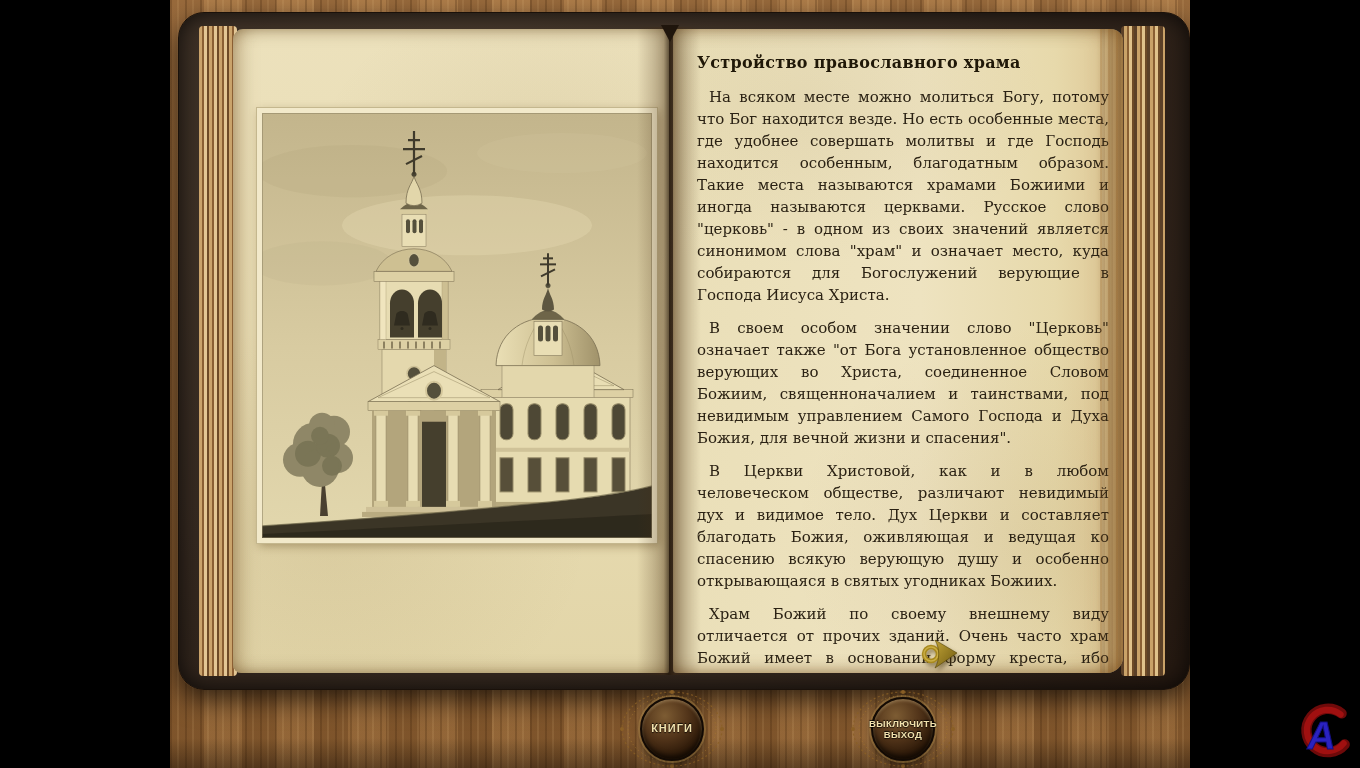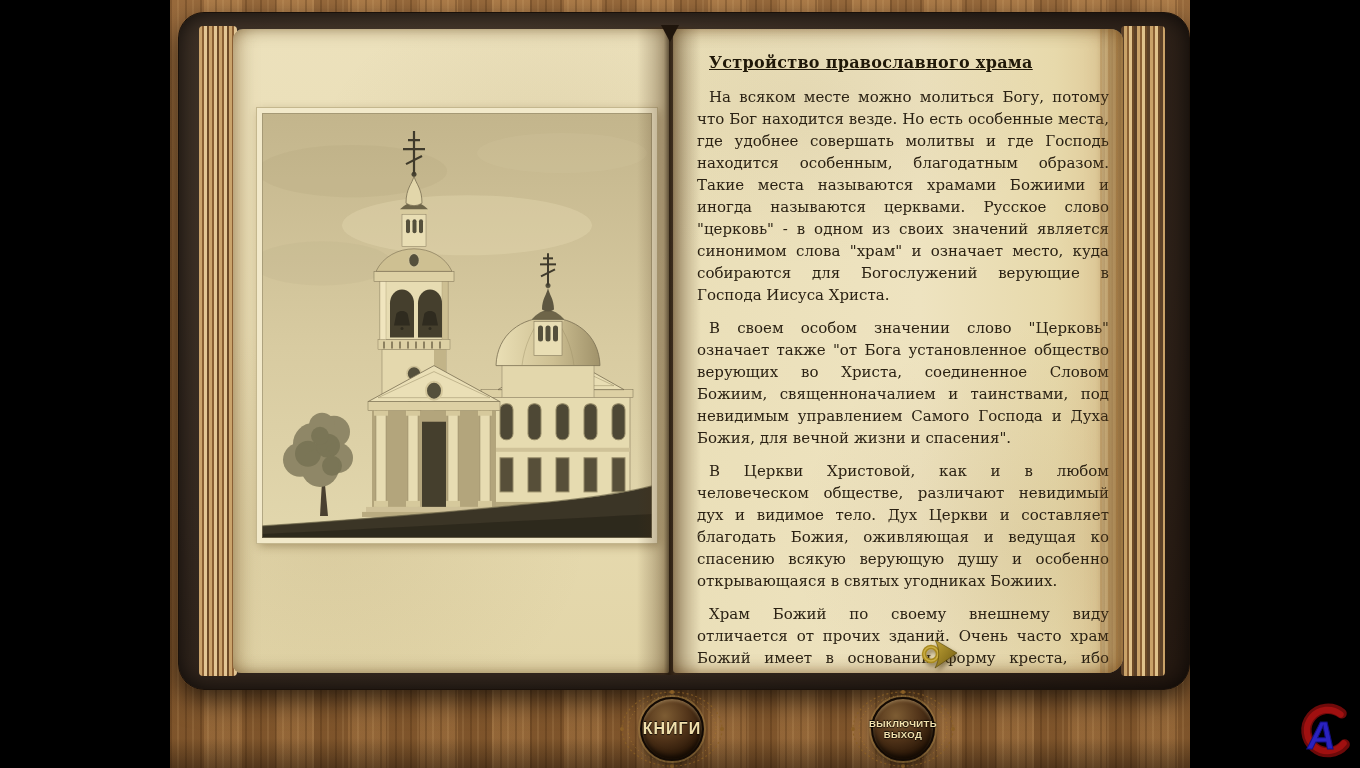--- a/index.html
+++ b/index.html
@@ -63,39 +63,39 @@
 
   
   .figure { position:absolute; left:24px; top:79px; width:400px; height:435px; box-sizing:border-box;
     padding:5px; background:#f2e9ca;
     box-shadow: 0 0 0 1px #c4b78e, 2px 3px 9px rgba(90,60,20,.4); }
   .figure svg { display:block; width:100%; height:100%; }
 
   
   .content { position:relative; box-sizing:border-box; width:100%; height:100%;
     padding:24px 14px 0 24px; color:#2b2214; }
-  .heading { font-size:16px; font-weight:bold; letter-spacing:.3px; margin:0 0 14px 12px; color:#201808;text-decoration:underline; }
+  .heading { font-size:16px; font-weight:bold; letter-spacing:.3px; margin:0 0 14px 0; color:#201808; }
   .content p { margin:0 0 11px 0; font-size:15px; line-height:22px; text-align:justify; text-indent:12px; }
 
   .next-arrow { position:absolute; left:246px; top:608px; width:40px; height:34px; cursor:pointer;
     filter:drop-shadow(2px 3px 2px rgba(60,40,0,.5)); z-index:5; }
 
   
   .btn-wrap { position:absolute; top:690px; width:110px; height:78px; }
   .btn-wrap .ornament { position:absolute; left:0; top:0; width:110px; height:78px; }
   .game-btn { position:absolute; left:23px; top:7px; width:64px; height:64px; border-radius:50%;
     box-sizing:border-box; border:2px solid #120a04; cursor:pointer;
     background:radial-gradient(circle at 38% 28%, #7d5c33 0%, #53351a 40%, #2b1808 72%, #190c03 100%);
     box-shadow: 0 0 0 2px rgba(190,150,80,.4), inset 0 2px 3px rgba(255,230,170,.3),
                 inset 0 -3px 5px rgba(0,0,0,.6), 0 3px 7px rgba(0,0,0,.6);
     display:flex; align-items:center; justify-content:center; }
   .btn-label { font-family:"Liberation Sans", sans-serif; font-weight:bold; font-size:9.5px;
     line-height:1.2; letter-spacing:.4px; color:#f0e0ac; text-align:center; white-space:pre-line;
     text-shadow:0 -1px 1px rgba(0,0,0,.9), 0 1px 1px rgba(0,0,0,.7); }
-  .btn-wrap.single .btn-label { font-size:16px; letter-spacing:1px; }
+  .btn-wrap.single .btn-label { font-size:11px; letter-spacing:1px; }
 
   .logo { position:absolute; left:1292px; top:700px; width:62px; height:62px; }
 </style>
 </head>
 <body>
 
 <div class="screen">
   <div class="bar bar-left"></div>
   <div class="bar bar-right"></div>
   <div class="wood"></div>

